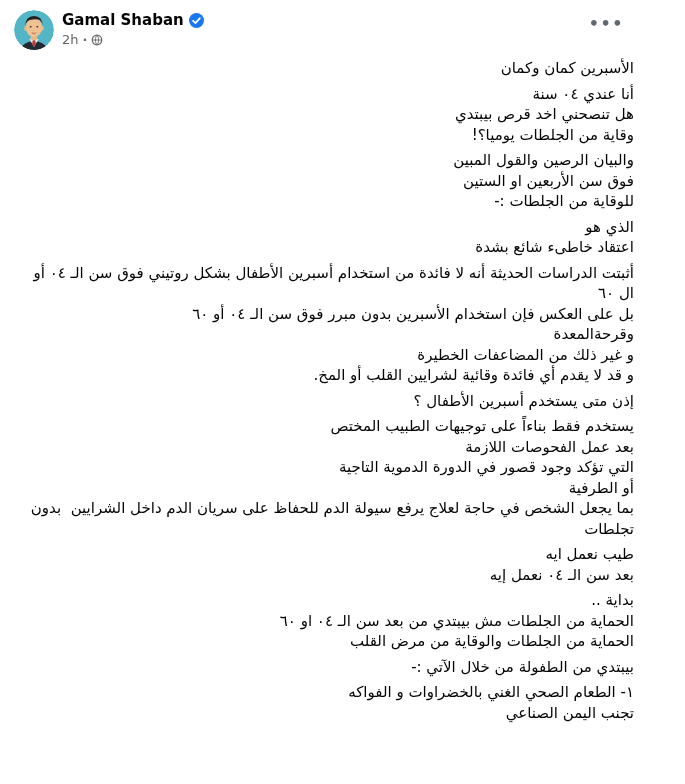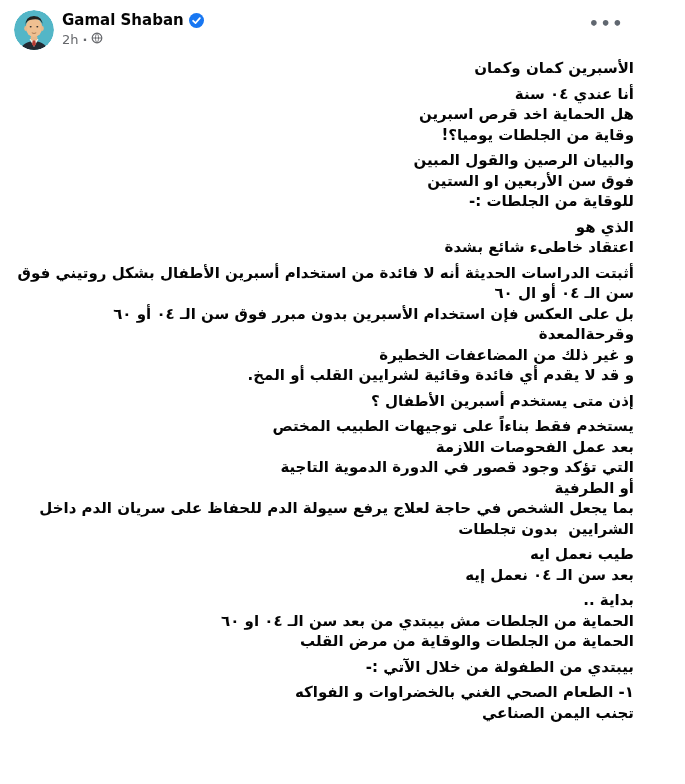--- a/index.html
+++ b/index.html
@@ -8,34 +8,34 @@
     font-family:"DejaVu Sans", sans-serif;color:#050505;position:relative;
   }
   
   .header{display:flex;align-items:flex-start;padding:10px 16px 4px 14px;position:relative;}
   .avatar{width:40px;height:40px;border-radius:50%;overflow:hidden;flex:0 0 40px;cursor:pointer;}
   .avatar svg{display:block;}
   .meta{margin-left:8px;padding-top:1px;}
   .name-row{display:flex;align-items:center;gap:5px;}
   .name{font-size:15px;font-weight:700;color:#050505;cursor:pointer;line-height:19px;}
   .badge{display:inline-flex;align-items:center;}
-  .sub-row{display:flex;gap:4px;font-size:13px;color:#65676B;margin-top:2px;}
+  .sub-row{display:flex;align-items:center;gap:4px;font-size:13px;color:#65676B;margin-top:2px;}
   .sub-row .dot{font-weight:700;}
   .more-btn{
     position:absolute;top:12px;right:18px;background:none;border:none;cursor:pointer;
     color:#606770;font-size:16px;letter-spacing:1.5px;font-weight:700;line-height:16px;
     padding:4px 2px;font-family:"DejaVu Sans", sans-serif;
   }
   
   .post-body{
     direction:rtl;text-align:right;
     padding:4px 10px 0 16px;
     font-size:15px;color:#050505;
   }
-  .para{margin:0 0 5px 0;font-weight:bold;}
+  .para{margin:0 0 5px 0;}
   .line{line-height:20.5px;white-space:pre-wrap;}
 </style>
 </head>
 <body>
 
 <div class="page">
 
   <div class="header">
     <div class="avatar">
       <svg width="40" height="40" viewBox="0 0 40 40">
@@ -85,21 +85,21 @@
       <span>•••</span>
     </button>
   </div>
 
   <div class="post-body" dir="rtl">
     <div class="para">
       <div class="line">الأسبرين كمان وكمان</div>
     </div>
     <div class="para">
       <div class="line">أنا عندي ٠٤ سنة</div>
-      <div class="line">هل الحماية اخد قرص اسبرين</div>
+      <div class="line">هل تنصحني اخد قرص بيبتدي</div>
       <div class="line">وقاية من الجلطات يوميا؟!</div>
     </div>
     <div class="para">
       <div class="line">والبيان الرصين والقول المبين</div>
       <div class="line">فوق سن الأربعين او الستين</div>
       <div class="line">للوقاية من الجلطات :-</div>
     </div>
     <div class="para">
       <div class="line">الذي هو</div>
       <div class="line">اعتقاد خاطىء شائع بشدة</div>

